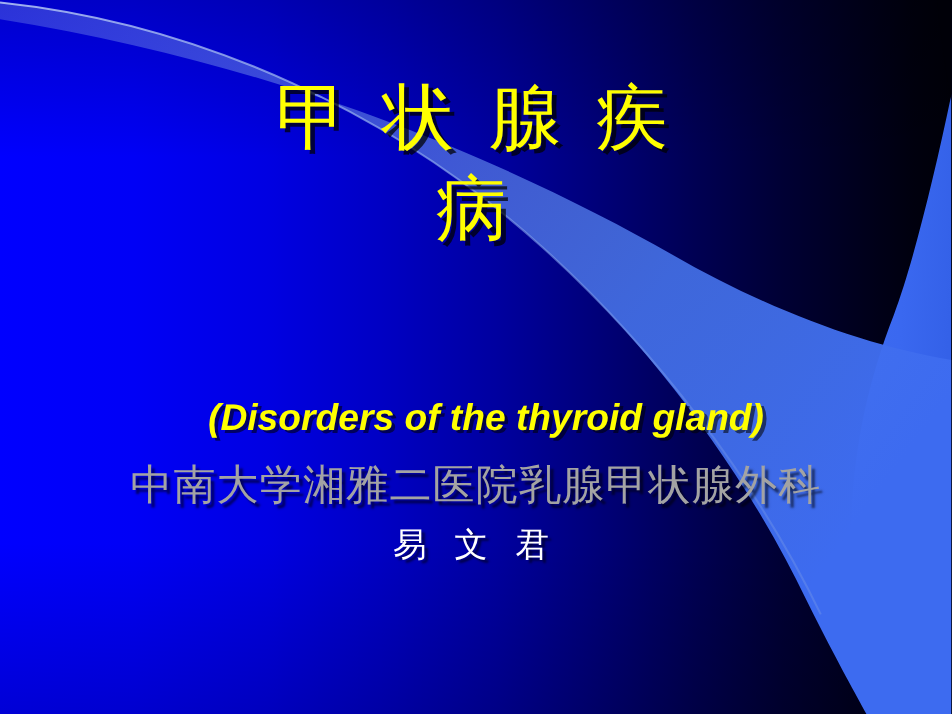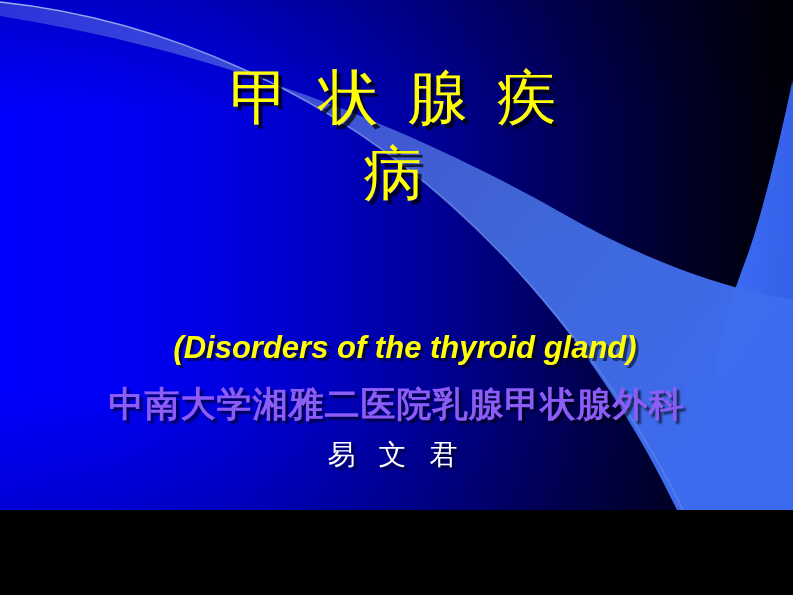--- a/index.html
+++ b/index.html
@@ -4,21 +4,21 @@
 <title>Slide</title>
 <style>
   html, body {
     margin: 0;
     padding: 0;
     background: #000;
   }
   #slide {
     position: relative;
     width: 793px;
-    height: 510px;
+    height: 595px;
     overflow: hidden;
     font-family: "Liberation Sans", sans-serif;
     background: #000020;
   }
   
   #bg-gradient {
     position: absolute;
     inset: 0;
     background:
       linear-gradient(180deg, rgba(0,0,0,0.20) 0%, rgba(0,0,0,0.00) 22%, rgba(0,0,0,0.00) 76%, rgba(0,0,0,0.16) 100%),
@@ -76,25 +76,25 @@
     line-height: 38px;
     letter-spacing: 0px;
     text-shadow: 3px 3px 0 rgba(0,0,0,0.55);
     white-space: pre;
   }
   #affiliation {
     position: absolute;
     left: 0;
     right: 0;
     top: 384px;
-    color: #8b5cf6;
+    color: #a3a3a3;
     font-family: "Liberation Serif", "DejaVu Serif", serif;
     font-size: 35px;
     line-height: 42px;
-    font-weight: 700;
+    font-weight: 400;
     letter-spacing: 1px;
     text-shadow: 3px 3px 2px rgba(0,0,0,0.60);
     white-space: pre;
   }
   #presenter {
     position: absolute;
     left: 0;
     right: 0;
     top: 435px;
     color: #FFFFFF;

